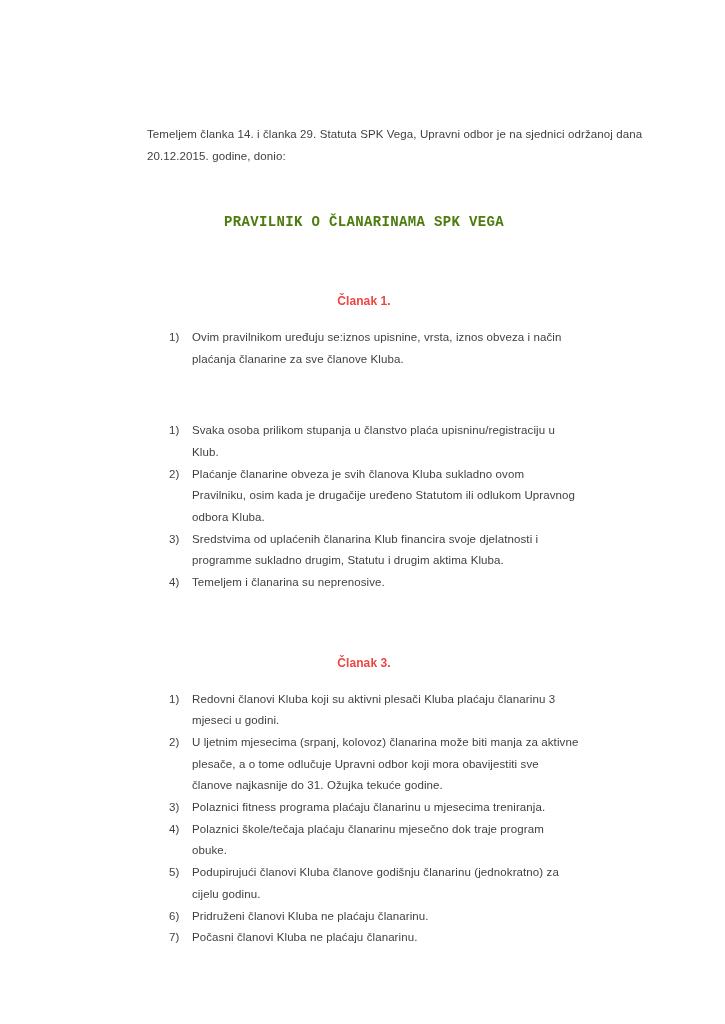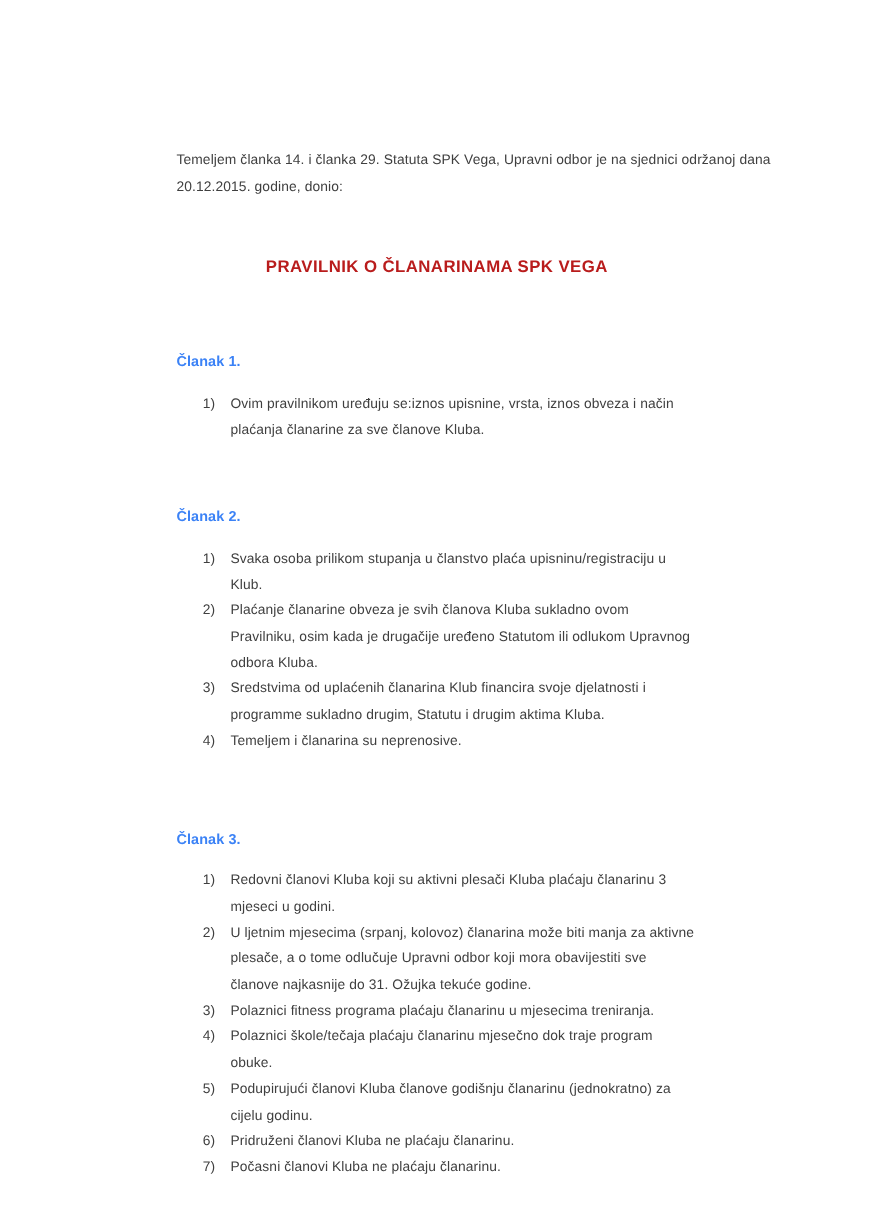--- a/index.html
+++ b/index.html
@@ -24,29 +24,30 @@
     width: 525px;
     letter-spacing: 0.1px;
   }
   .doc-title {
     margin-top: 45px;
     text-align: center;
     font-size: 14px;
     font-weight: bold;
     line-height: 21.7px;
     letter-spacing: 0.35px;
-    color: #b91c1c;
+    color: #4d7c0f;
+    font-family: Liberation Mono, monospace;
   }
   .article-heading {
-    text-align: left;
+    text-align: center;
     font-size: 12px;
     font-weight: bold;
     line-height: 21.7px;
     letter-spacing: 0.1px;
-    color: #3b82f6;
+    color: #ef4444;
   }
   .article.first  { margin-top: 57px; }
   .article.second { margin-top: 50px; }
   .article.third  { margin-top: 59px; }
   .article-items {
     margin-top: 14px;
     padding-left: 22px;
     list-style: none;
   }
   .item {
@@ -77,21 +78,20 @@
     <h2 class="article-heading">Članak 1.</h2>
     <div class="article-items">
       <div class="item">
         <span class="item-num">1)</span>
         <span class="item-text">Ovim pravilnikom uređuju se:iznos upisnine, vrsta, iznos obveza i način plaćanja članarine za sve članove Kluba.</span>
       </div>
     </div>
   </section>
 
   <section class="article second">
-    <h2 class="article-heading">Članak 2.</h2>
     <div class="article-items">
       <div class="item">
         <span class="item-num">1)</span>
         <span class="item-text">Svaka osoba prilikom stupanja u članstvo plaća upisninu/registraciju u Klub.</span>
       </div>
       <div class="item">
         <span class="item-num">2)</span>
         <span class="item-text">Plaćanje članarine obveza je svih članova Kluba sukladno ovom Pravilniku, osim kada je drugačije uređeno Statutom ili odlukom Upravnog odbora Kluba.</span>
       </div>
       <div class="item">

